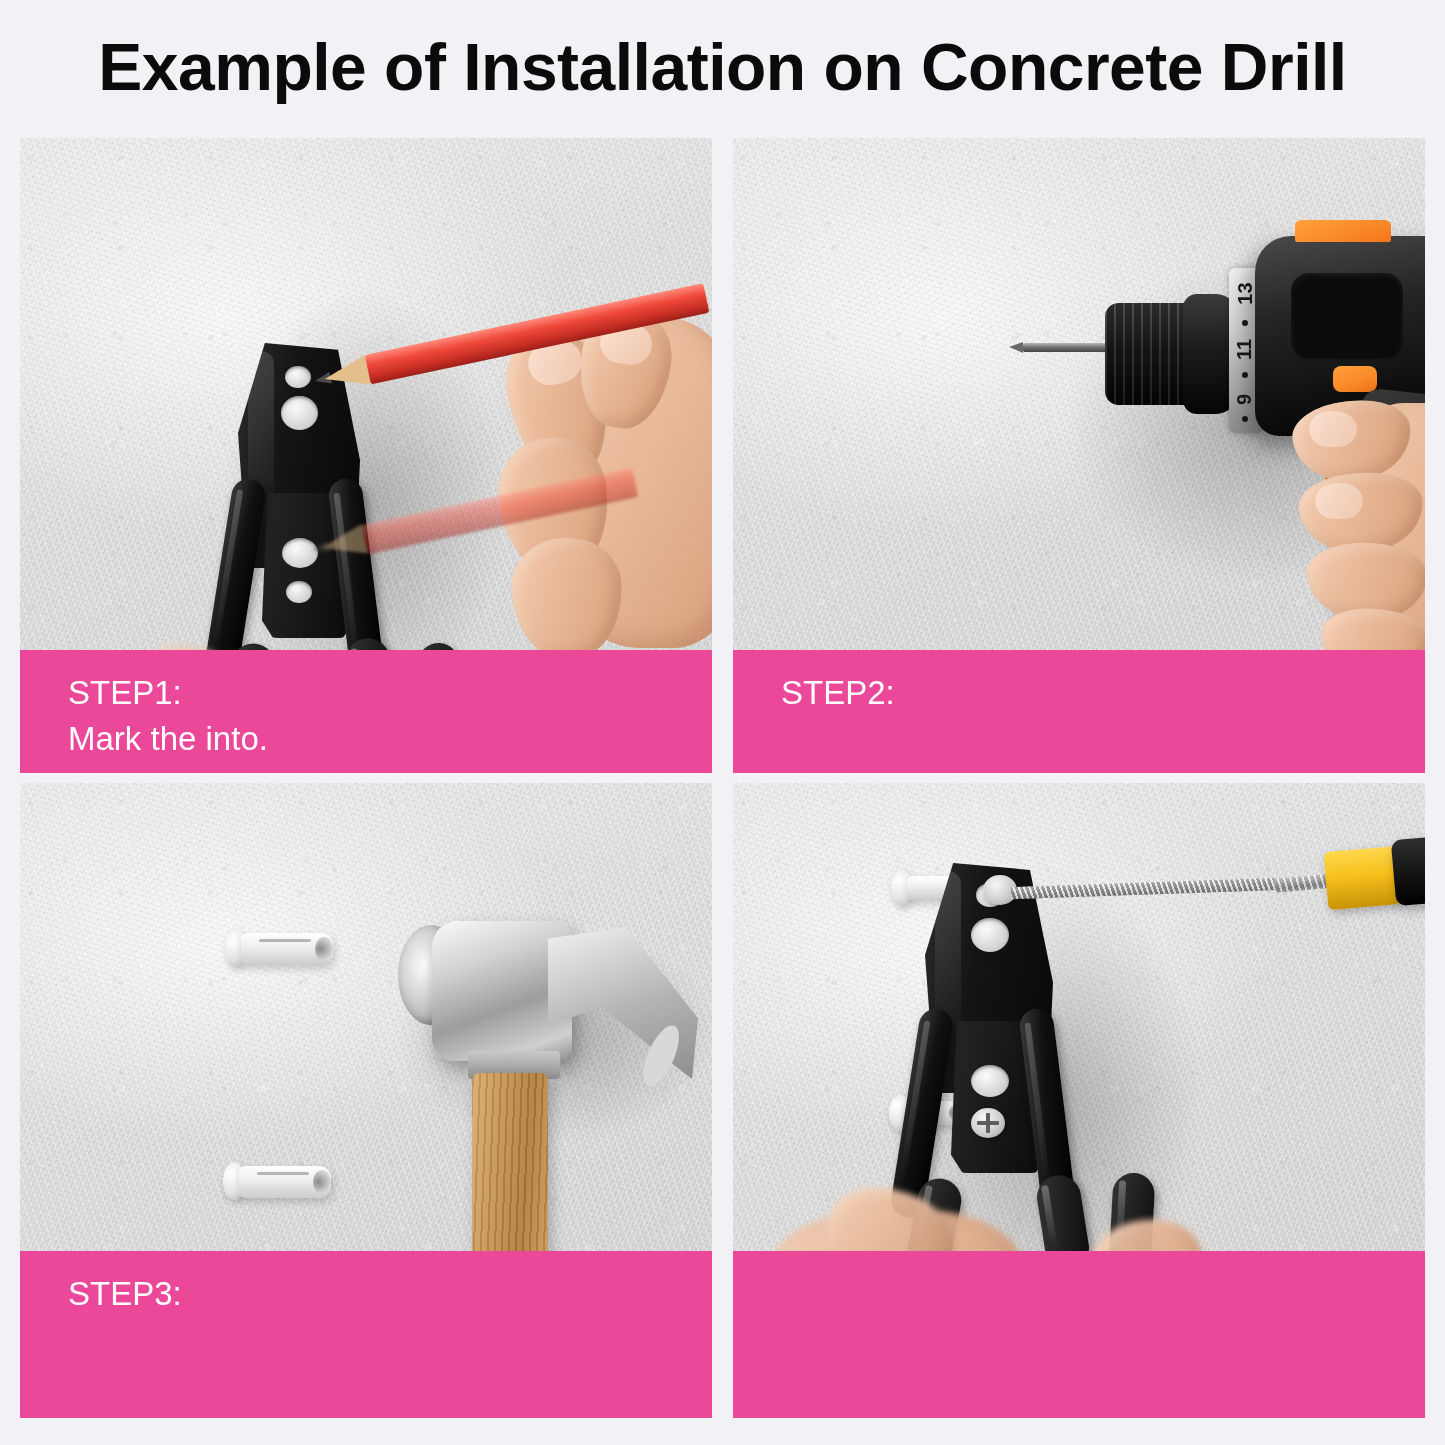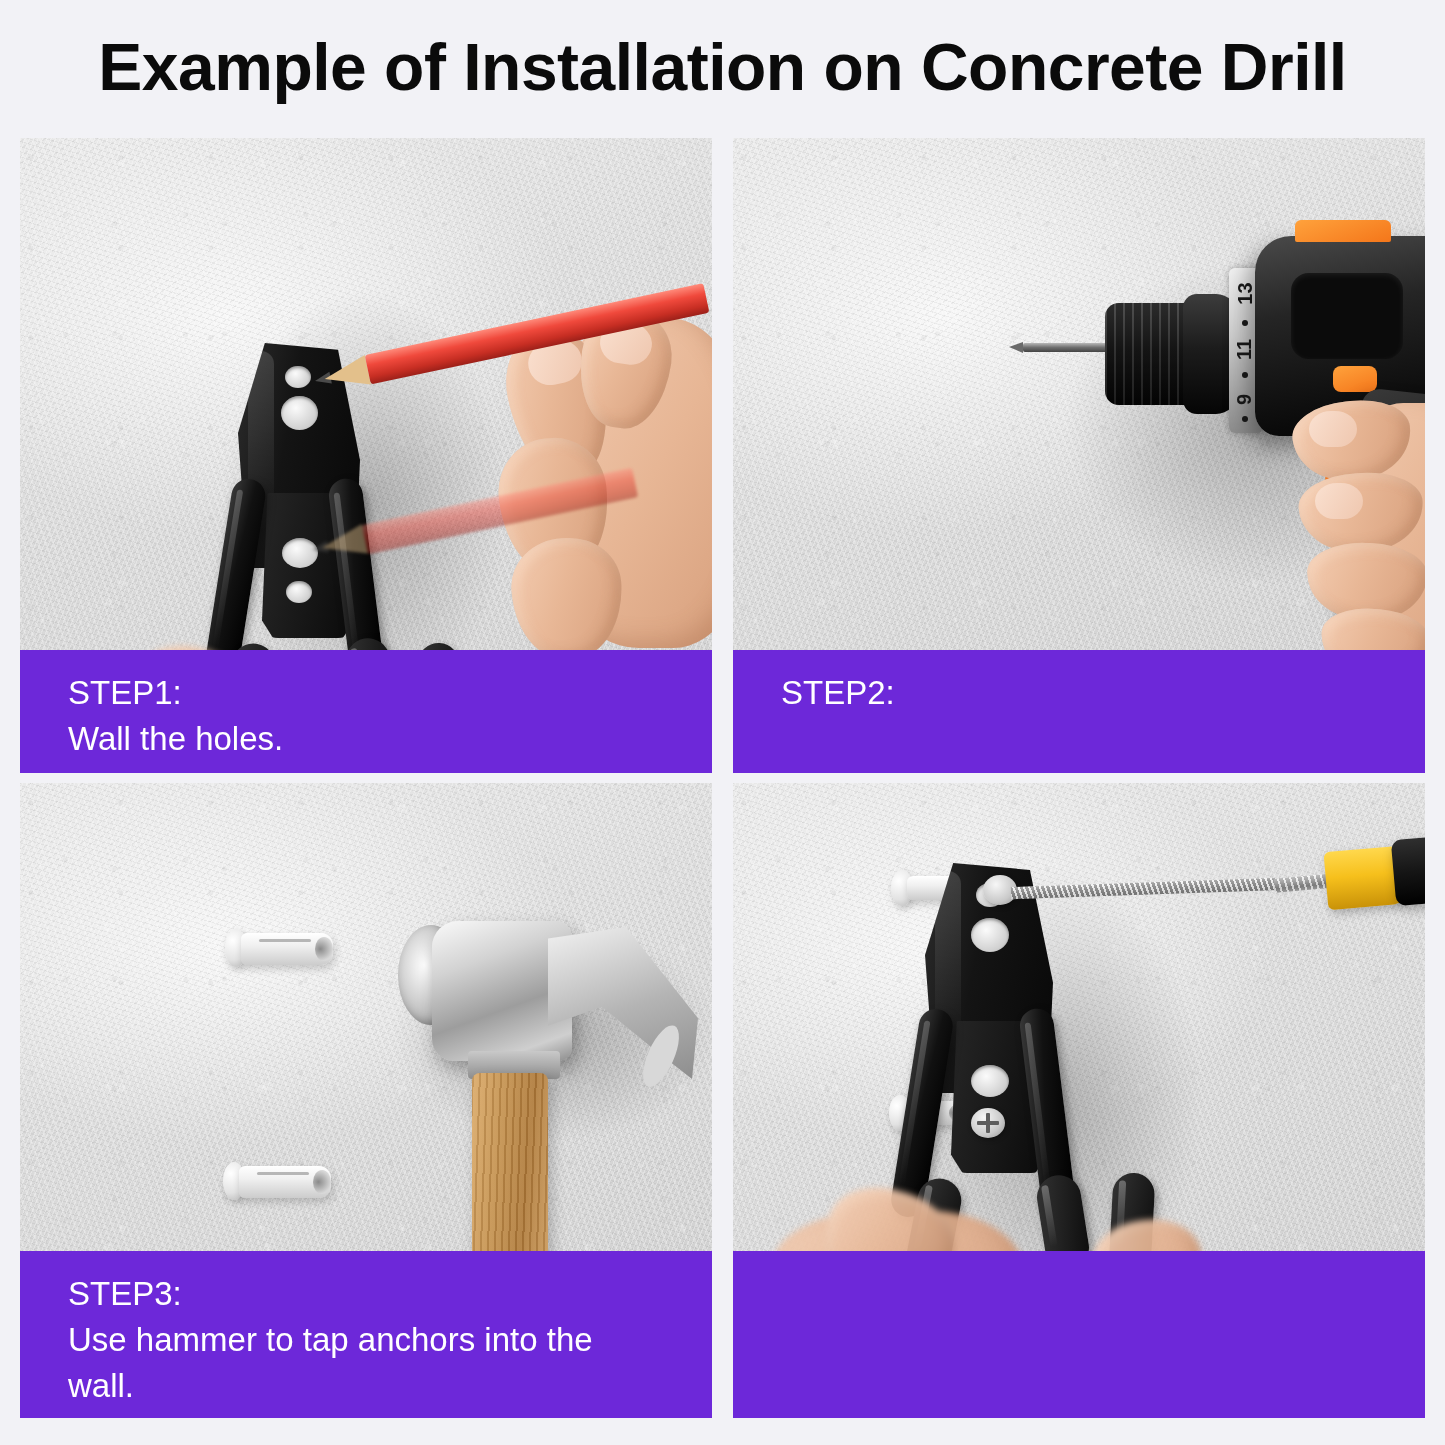--- a/index.html
+++ b/index.html
@@ -90,21 +90,21 @@
       radial-gradient(circle at 73% 18%, rgba(255,255,255,0.55) 0 3px, transparent 4px),
       radial-gradient(circle at 86% 78%, rgba(140,140,140,0.28) 0 2px, transparent 3px),
       radial-gradient(circle at 55% 90%, rgba(255,255,255,0.5) 0 3px, transparent 4px),
       radial-gradient(circle at 22% 82%, rgba(255,255,255,0.45) 0 2px, transparent 3px);
     background-size: 90px 90px, 120px 120px, 140px 140px, 110px 110px, 160px 160px, 100px 100px;
   }
 
   
   .caption {
     flex: 0 0 auto;
-    background: #6d28d9;
+    background: #ec4899;
     color: #ffffff;
     padding: 22px 48px 24px 48px;
     font-size: 33px;
     line-height: 46px;
     font-weight: normal;
   }
   .caption .step-label { display: block; }
   .caption .step-text  { display: block; }
 
   .row1 .caption { height: 123px; padding-top: 20px; }
@@ -503,21 +503,21 @@
 
             <div class="finger" style="left:55px; top:40px; width:130px; height:120px; transform:rotate(18deg);"></div>
 
           </div>
 
         </div>
       </div>
 
       <div class="caption">
         <span class="step-label">STEP1:</span>
-        <span class="step-text">Wall the holes.</span>
+        <span class="step-text">Mark the into.</span>
       </div>
     </div>
 
     <div class="panel row1">
       <div class="photo">
         <div class="texture"></div>
         <div class="texture2"></div>
 
         <div class="scene">
 
@@ -598,21 +598,20 @@
             <div class="clawnotch" style="left:268px; top:120px; width:26px; height:66px; transform:rotate(24deg);"></div>
             <div class="collarband" style="left:88px; top:148px; width:92px; height:28px;"></div>
             <div class="handle" style="left:92px; top:170px; width:76px; height:340px;"></div>
           </div>
 
         </div>
       </div>
 
       <div class="caption">
         <span class="step-label">STEP3:</span>
-        <span class="step-text">Use hammer to tap anchors into the wall.</span>
       </div>
     </div>
 
     <div class="panel row2">
       <div class="photo">
         <div class="texture"></div>
         <div class="texture2"></div>
 
         <div class="scene">
 

